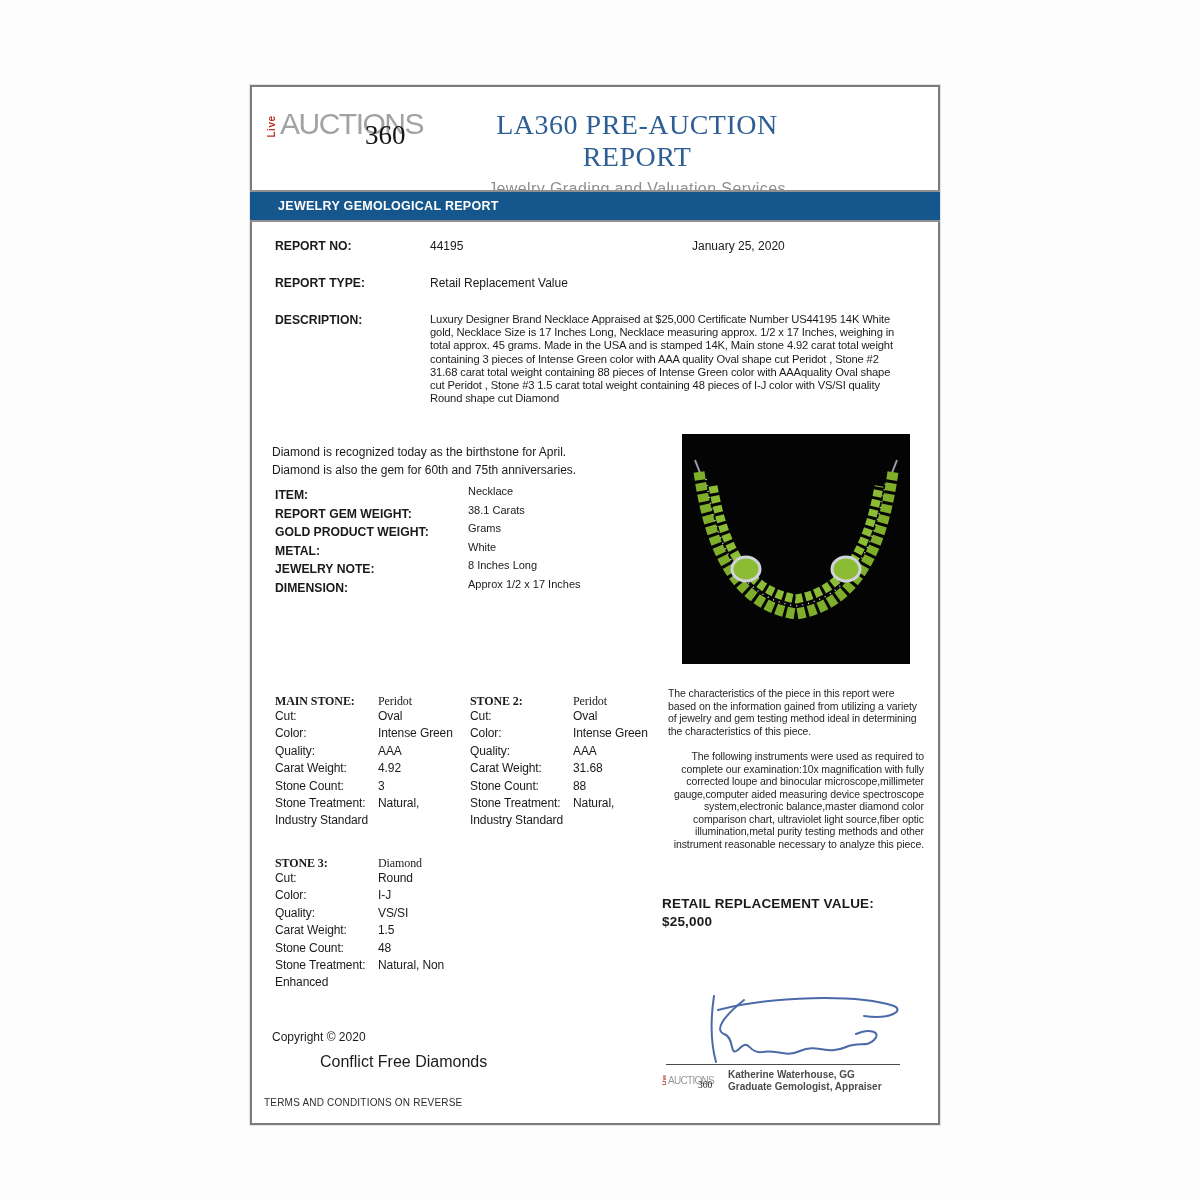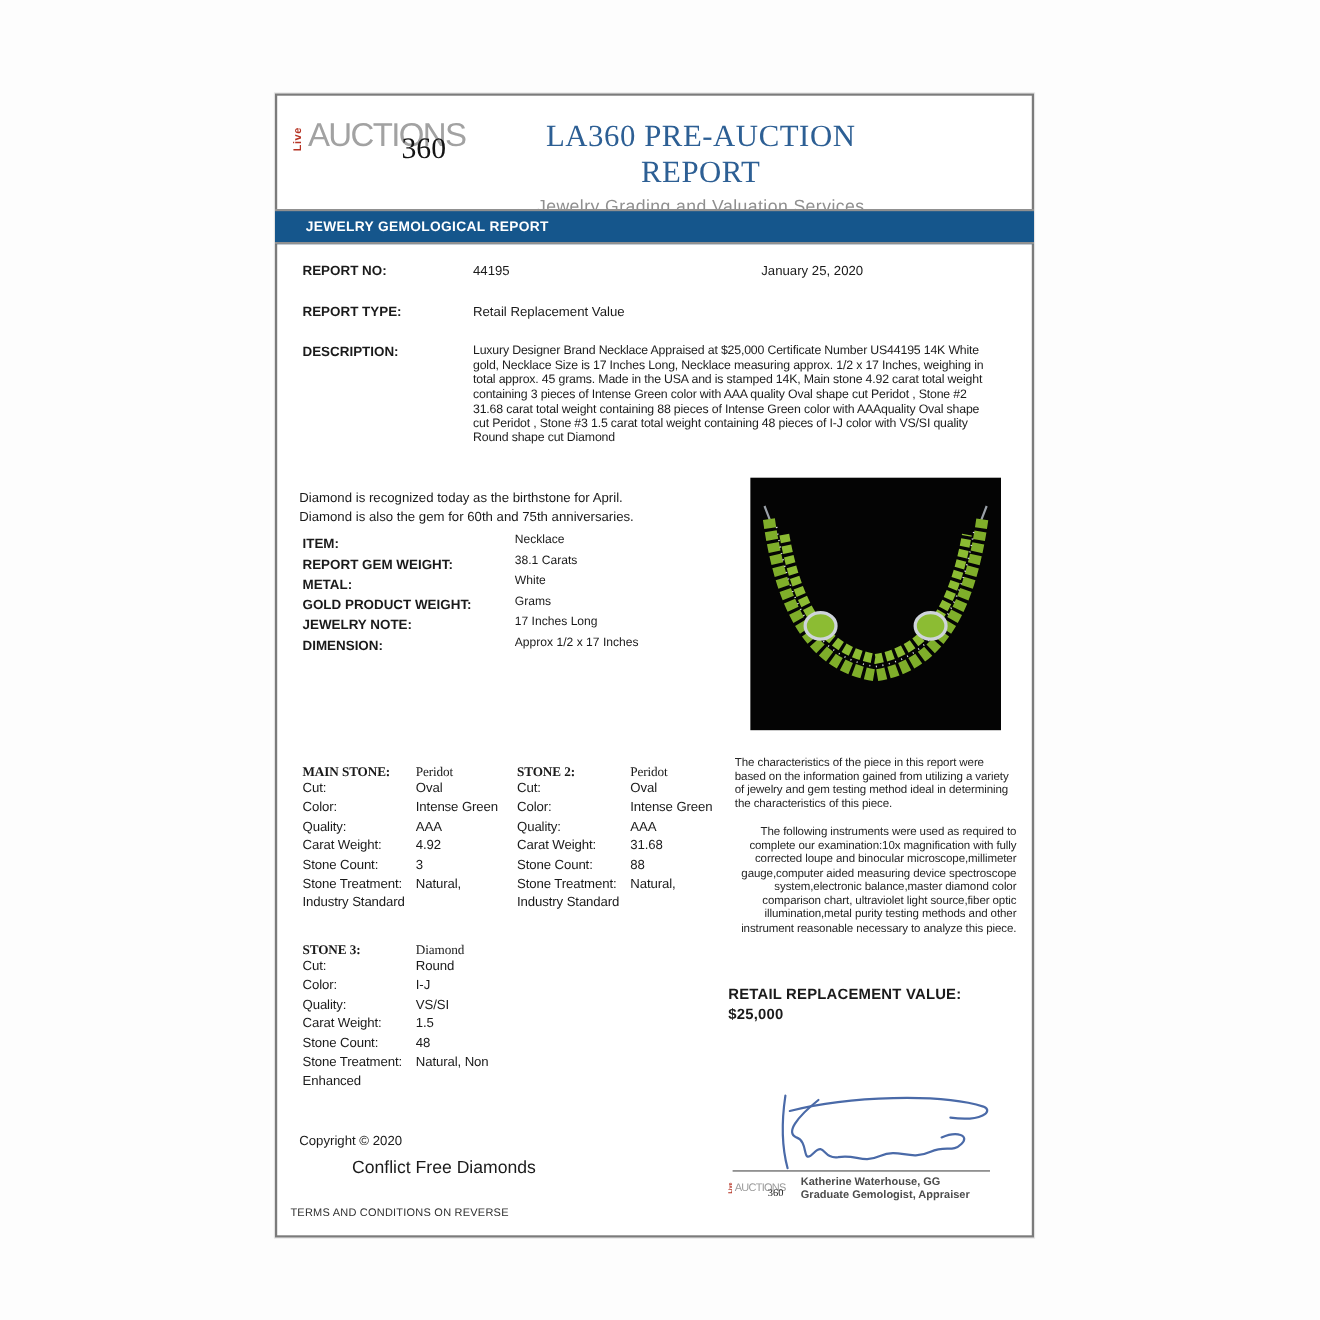--- a/index.html
+++ b/index.html
@@ -105,30 +105,30 @@
     <div class="item-rows">
       <div class="item-row">
         <span class="ilabel">ITEM:</span>
         <span class="ival">Necklace</span>
       </div>
       <div class="item-row">
         <span class="ilabel">REPORT GEM WEIGHT:</span>
         <span class="ival">38.1 Carats</span>
       </div>
       <div class="item-row">
+        <span class="ilabel">GOLD PRODUCT WEIGHT:</span>
+        <span class="ival">Grams</span>
+      </div>
+      <div class="item-row">
         <span class="ilabel">METAL:</span>
         <span class="ival">White</span>
       </div>
       <div class="item-row">
-        <span class="ilabel">GOLD PRODUCT WEIGHT:</span>
-        <span class="ival">Grams</span>
-      </div>
-      <div class="item-row">
         <span class="ilabel">JEWELRY NOTE:</span>
-        <span class="ival">17 Inches Long</span>
+        <span class="ival">8 Inches Long</span>
       </div>
       <div class="item-row">
         <span class="ilabel">DIMENSION:</span>
         <span class="ival">Approx 1/2 x 17 Inches</span>
       </div>
     </div>
 
     <div class="photo">
       <svg viewBox="0 0 228 230" width="228" height="230">
         <rect width="228" height="230" fill="#040404"></rect>

